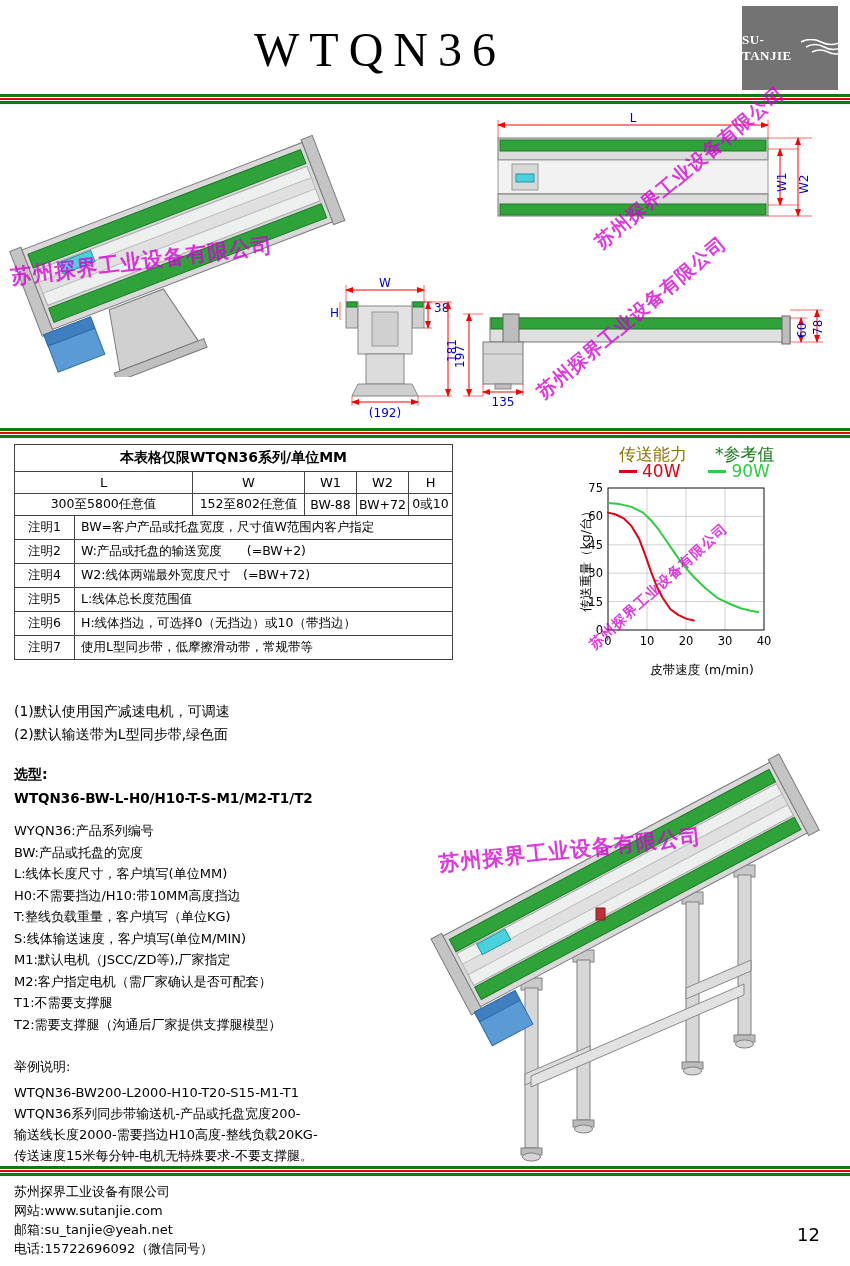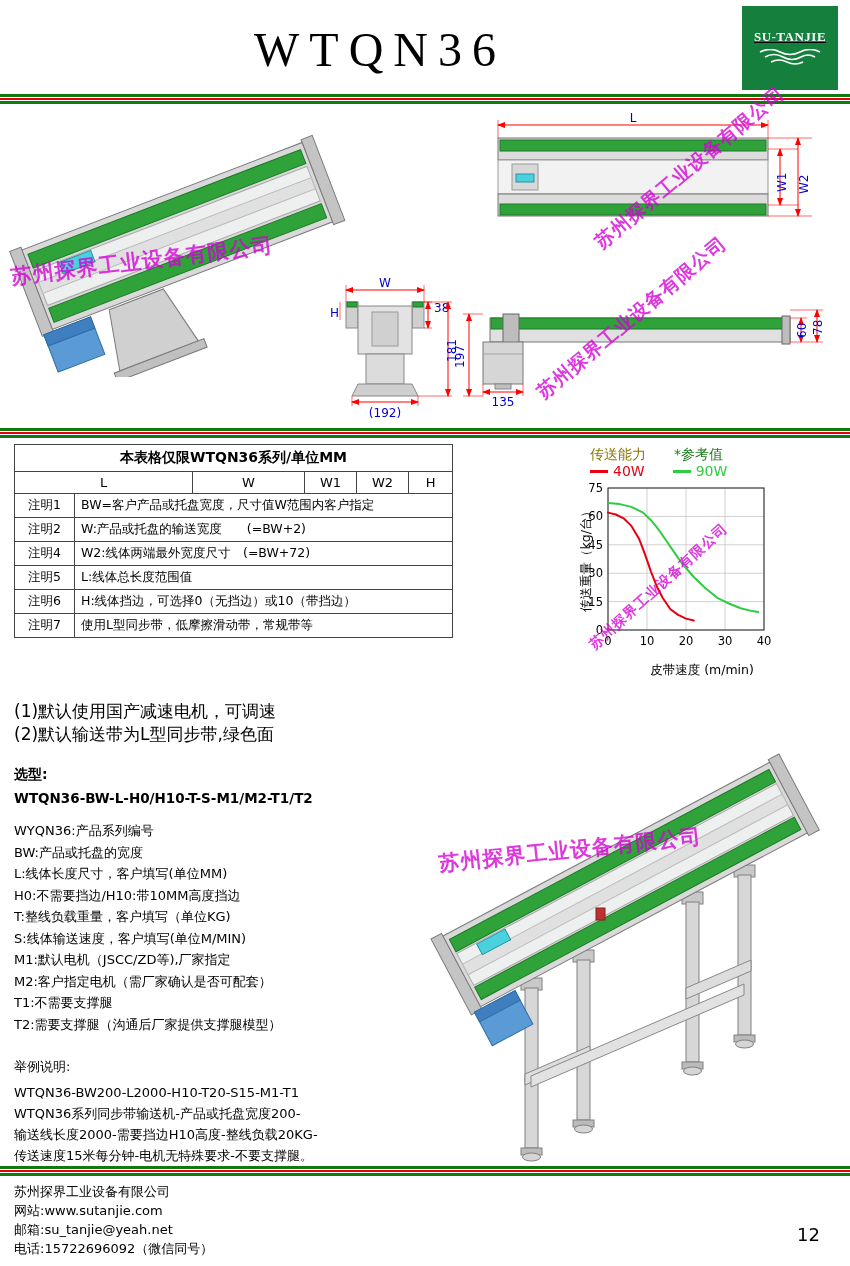--- a/index.html
+++ b/index.html
@@ -1,48 +1,48 @@
 <!DOCTYPE html>
 <html><head>
 <meta charset="utf-8">
 <style>
   html,body{margin:0;padding:0;background:#f0f0f0;}
   .page{position:relative;width:850px;height:1266px;background:#ffffff;margin:0 auto;
         font-family:"DejaVu Sans","Liberation Sans",sans-serif;color:#000;overflow:hidden;}
   .page-title{position:absolute;top:22px;left:60px;right:150px;text-align:center;
         font-family:"Liberation Serif","DejaVu Serif",serif;font-size:48px;letter-spacing:10px;font-weight:500;}
-  .logo-box{position:absolute;top:6px;right:12px;width:96px;height:84px;background:#15803d;
-        display:flex;flex-direction:column;align-items:center;justify-content:center;gap:4px;text-decoration:underline;}
+  .logo-box{position:absolute;top:6px;right:12px;width:96px;height:84px;background:#737373;
+        display:flex;flex-direction:row;align-items:center;justify-content:center;gap:4px;}
   .logo-text{color:#fff;font-weight:bold;font-size:13px;letter-spacing:.5px;font-family:"Liberation Serif",serif;}
   .divider{position:absolute;left:0;width:850px;height:10px;
         background:linear-gradient(180deg,#0f7a0f 0 30%,#fff 30% 38%,#e60012 38% 62%,#fff 62% 70%,#0f7a0f 70% 100%);}
   .wm{position:absolute;color:#d400d4;opacity:.78;font-weight:bold;white-space:nowrap;letter-spacing:1px;z-index:30;}
   svg text{font-family:"DejaVu Sans",sans-serif;}
   .dim-text{fill:#0000cd;font-size:12px;}
   .dim-line{stroke:#f00;stroke-width:1;}
   .ext-line{stroke:#f00;stroke-width:.6;}
   
   .spec-table{position:absolute;left:14px;top:444px;border-collapse:collapse;table-layout:fixed;width:438px;}
   .spec-table td{border:1px solid #444;text-align:center;padding:0 2px;overflow:hidden;white-space:nowrap;}
   .t-title td{height:26px;font-size:14px;font-weight:bold;text-align:center;}
   .t-head td{height:21px;font-size:13px;}
   .t-vals td{height:21px;font-size:12.5px;}
   .t-note td{height:23px;font-size:12.5px;}
   .t-note td.note-text{text-align:left;padding-left:6px;}
   
   .chart-block{position:absolute;left:572px;top:446px;width:230px;}
-  .chart-legend{margin-left:18px;font-size:14px;line-height:17px;}
+  .chart-legend{margin-left:47px;font-size:17px;line-height:17px;}
   .legend-row{display:flex;gap:28px;align-items:center;}
   .legend-item{display:flex;align-items:center;gap:5px;}
   .legend-swatch{width:18px;height:3px;display:inline-block;}
   .x-axis-label{margin-left:30px;text-align:center;font-size:12.5px;margin-top:0px;}
   .y-axis-label{position:absolute;left:-56px;top:104px;width:140px;text-align:center;
         transform:rotate(-90deg);font-size:12.5px;white-space:nowrap;}
   
-  .default-notes{position:absolute;left:14px;top:700px;font-size:17px;line-height:23px;}
+  .default-notes{position:absolute;left:14px;top:700px;font-size:14px;line-height:23px;}
   .selection{position:absolute;left:14px;top:766px;font-size:13px;}
   .selection-heading{font-weight:bold;font-size:14px;}
   .selection-code{font-weight:bold;font-size:13.5px;margin-top:6px;}
   .selection-list{list-style:none;margin:14px 0 0 0;padding:0;line-height:21.5px;}
   .example{position:absolute;left:14px;top:1056px;font-size:13px;line-height:21px;}
   .example-heading{font-weight:normal;margin-bottom:5px;}
   .footer{position:absolute;left:14px;top:1182px;font-size:13px;line-height:19px;}
   .page-num{position:absolute;right:30px;top:1224px;font-size:18px;}
 </style>
 </head>
@@ -190,20 +190,27 @@
     <tbody>
         <tr class="t-title">
           <td colspan="6">本表格仅限WTQN36系列/单位MM</td>
         </tr>
     <tr class="t-head">
       <td colspan="2">L</td>
       <td>W</td>
       <td>W1</td>
       <td>W2</td>
       <td>H</td>
+    </tr>
+    <tr class="t-vals">
+      <td colspan="2">300至5800任意值</td>
+      <td>152至802任意值</td>
+      <td>BW-88</td>
+      <td>BW+72</td>
+      <td>0或10</td>
     </tr>
     <tr class="t-note">
           <td>注明1</td>
           <td colspan="5" class="note-text">BW=客户产品或托盘宽度，尺寸值W范围内客户指定</td>
         </tr>
     <tr class="t-note">
           <td>注明2</td>
           <td colspan="5" class="note-text">W:产品或托盘的输送宽度　　(=BW+2)</td>
         </tr>
     <tr class="t-note">

